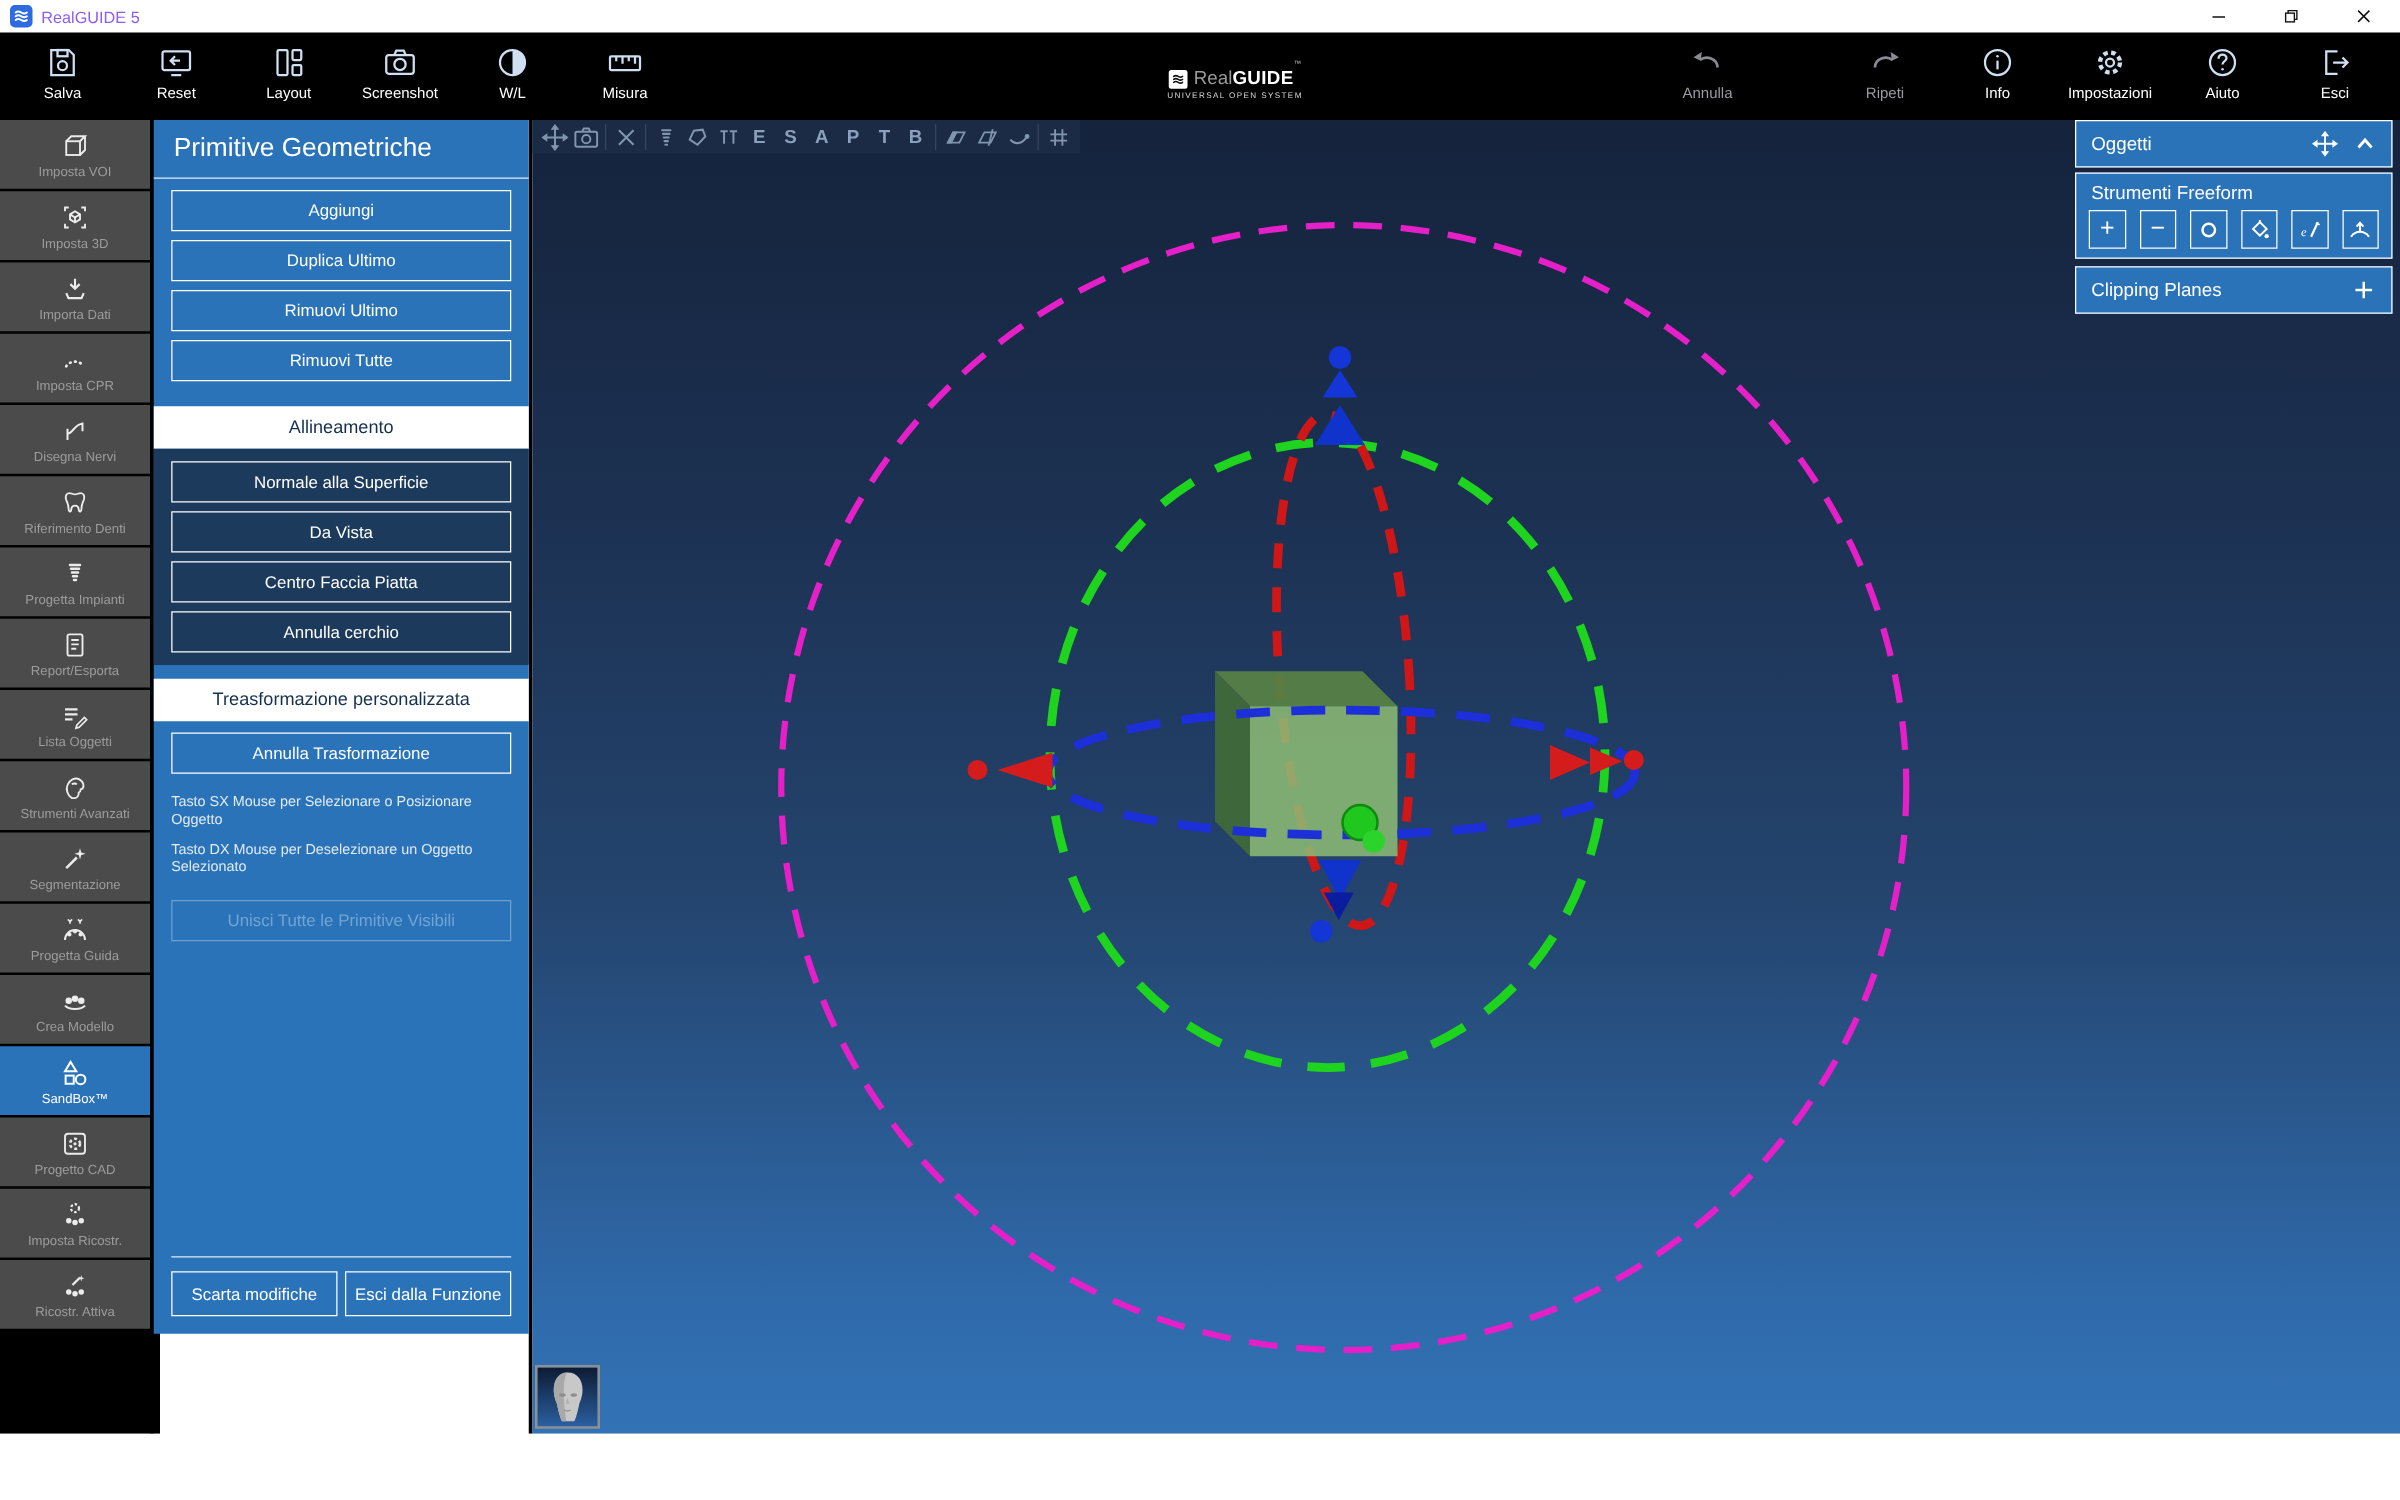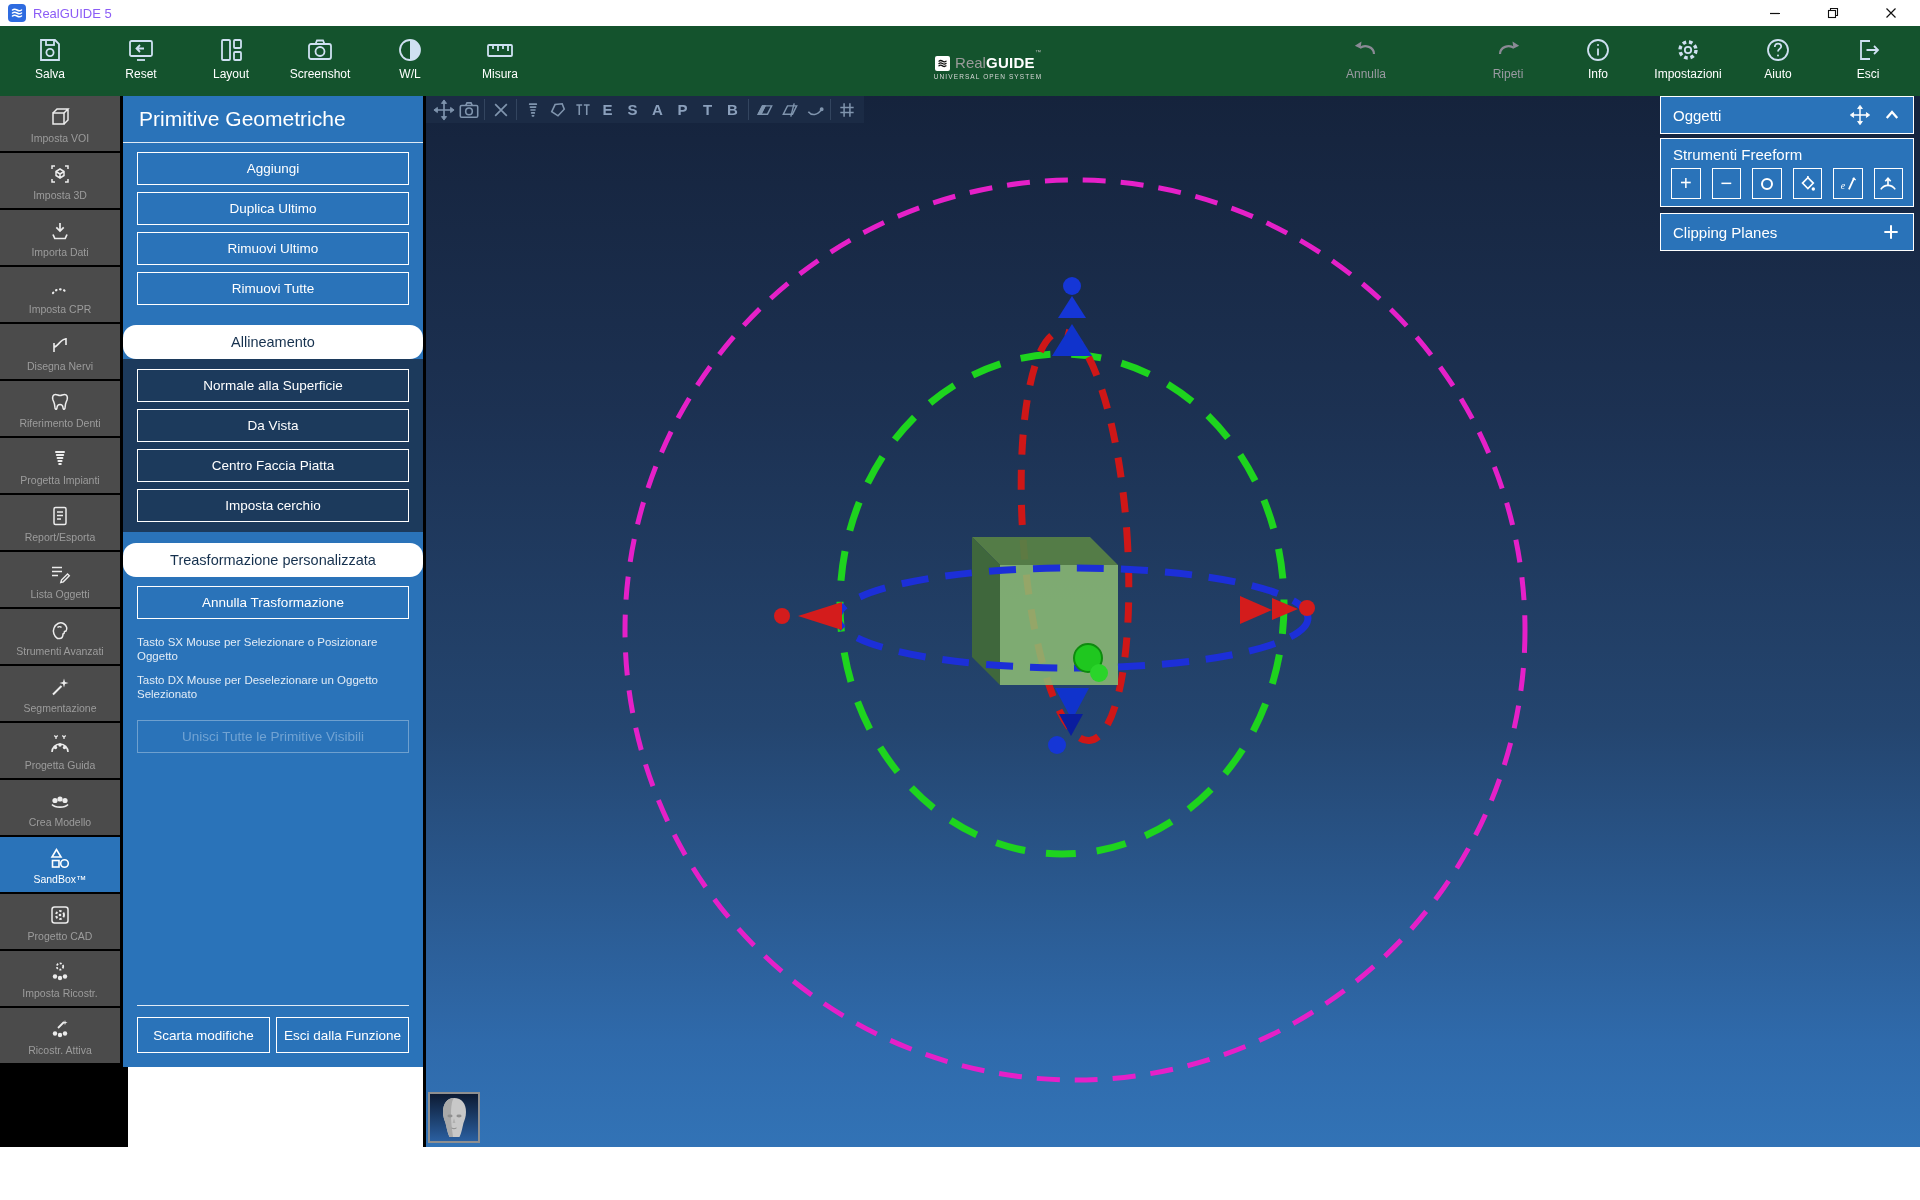--- a/index.html
+++ b/index.html
@@ -8,21 +8,21 @@
   .abs { position:absolute; }
   
   .titlebar { left:0; top:0; width:1920px; height:26px; background:#ffffff;
     display:flex; align-items:center; padding-left:8px; }
   .tb-logo { width:18px; height:18px; border-radius:4px; background:#2e6be0;
     display:flex; align-items:center; justify-content:center; margin-right:7px; }
   .tb-title { font-size:13px; color:#8b5cf6; }
   .win-controls { position:absolute; right:0; top:0; height:26px; display:flex; }
   .win-btn { width:58px; height:26px; display:flex; align-items:center; justify-content:center; color:#111; }
   
-  .toolbar { left:0; top:26px; width:1920px; height:70px; background:#14532d; }
+  .toolbar { left:0; top:26px; width:1920px; height:70px; background:#000000; }
   .tool-item { position:absolute; top:4px; width:88px; display:flex; flex-direction:column;
     align-items:center; gap:3px; }
   .tool-item .ticon { height:34px; display:flex; align-items:flex-end; justify-content:center; }
   .tool-item .tlabel { font-size:12px; color:#fff; }
   .tool-item.dim .tlabel { color:#9a9aa2; }
   .brandbadge { position:absolute; left:908px; top:28px; width:160px; display:flex;
     flex-direction:column; align-items:center; }
   .brand-row { display:flex; align-items:center; gap:5px; }
   .brand-logo { width:15px; height:15px; background:#fff; border-radius:2px;
     display:flex; align-items:center; justify-content:center; }
@@ -42,21 +42,21 @@
   .gapcol { background:#000; }
   .panel { left:123px; top:96px; width:300px; height:971px; background:#2a73b9;
     display:flex; flex-direction:column; color:#fff; }
   .panel-title { height:47px; display:flex; align-items:center; padding-left:16px;
     font-size:21px; border-bottom:1px solid rgba(255,255,255,.85); }
   .panel-body { flex:1; padding:9px 14px 0 14px; display:flex; flex-direction:column; }
   .pbtn { height:33px; border:1.5px solid #fff; background:transparent; color:#fff;
     font-size:13.5px; margin-bottom:7px; display:flex; align-items:center; justify-content:center;
     cursor:pointer; font-family:"Liberation Sans", sans-serif; }
   .sec-header { background:#fff; color:#16314e; height:34px; margin:13px -14px 0 -14px;
-    display:flex; align-items:center; justify-content:center; font-size:14.5px;border-radius:13px; }
+    display:flex; align-items:center; justify-content:center; font-size:14.5px; }
   .dark-sec { background:#1c3a5c; margin:0 -14px; padding:10px 14px 3px 14px; }
   .hint { font-size:11.5px; color:#e2ecf6; margin-top:9px; line-height:1.25; }
   .merge-btn { margin-top:18px; height:33px; border:1.5px solid rgba(255,255,255,.32);
     color:rgba(200,222,244,.45); font-size:13.5px; display:flex; align-items:center; justify-content:center; }
   .panel-footer { margin-top:auto; border-top:1px solid rgba(255,255,255,.85);
     padding:11px 0 14px 0; display:flex; gap:6px; }
   .foot-btn { width:136px; height:36px; border:1.5px solid #fff; color:#fff; font-size:13.5px;
     display:flex; align-items:center; justify-content:center; cursor:pointer; }
   
   .viewport { left:426px; top:96px; width:1494px; height:1051px;
@@ -423,21 +423,21 @@
     <div class="pbtn">Aggiungi</div>
     <div class="pbtn">Duplica Ultimo</div>
     <div class="pbtn">Rimuovi Ultimo</div>
     <div class="pbtn">Rimuovi Tutte</div>
 
     <div class="sec-header">Allineamento</div>
     <div class="dark-sec">
       <div class="pbtn">Normale alla Superficie</div>
       <div class="pbtn">Da Vista</div>
       <div class="pbtn">Centro Faccia Piatta</div>
-      <div class="pbtn">Imposta cerchio</div>
+      <div class="pbtn">Annulla cerchio</div>
     </div>
 
     <div class="sec-header" style="margin-top:11px">Treasformazione personalizzata</div>
     <div class="pbtn" style="margin-top:9px">Annulla Trasformazione</div>
 
     <div class="hint">Tasto SX Mouse per Selezionare o Posizionare Oggetto</div>
     <div class="hint">Tasto DX Mouse per Deselezionare un Oggetto Selezionato</div>
 
     <div class="merge-btn">Unisci Tutte le Primitive Visibili</div>
 

